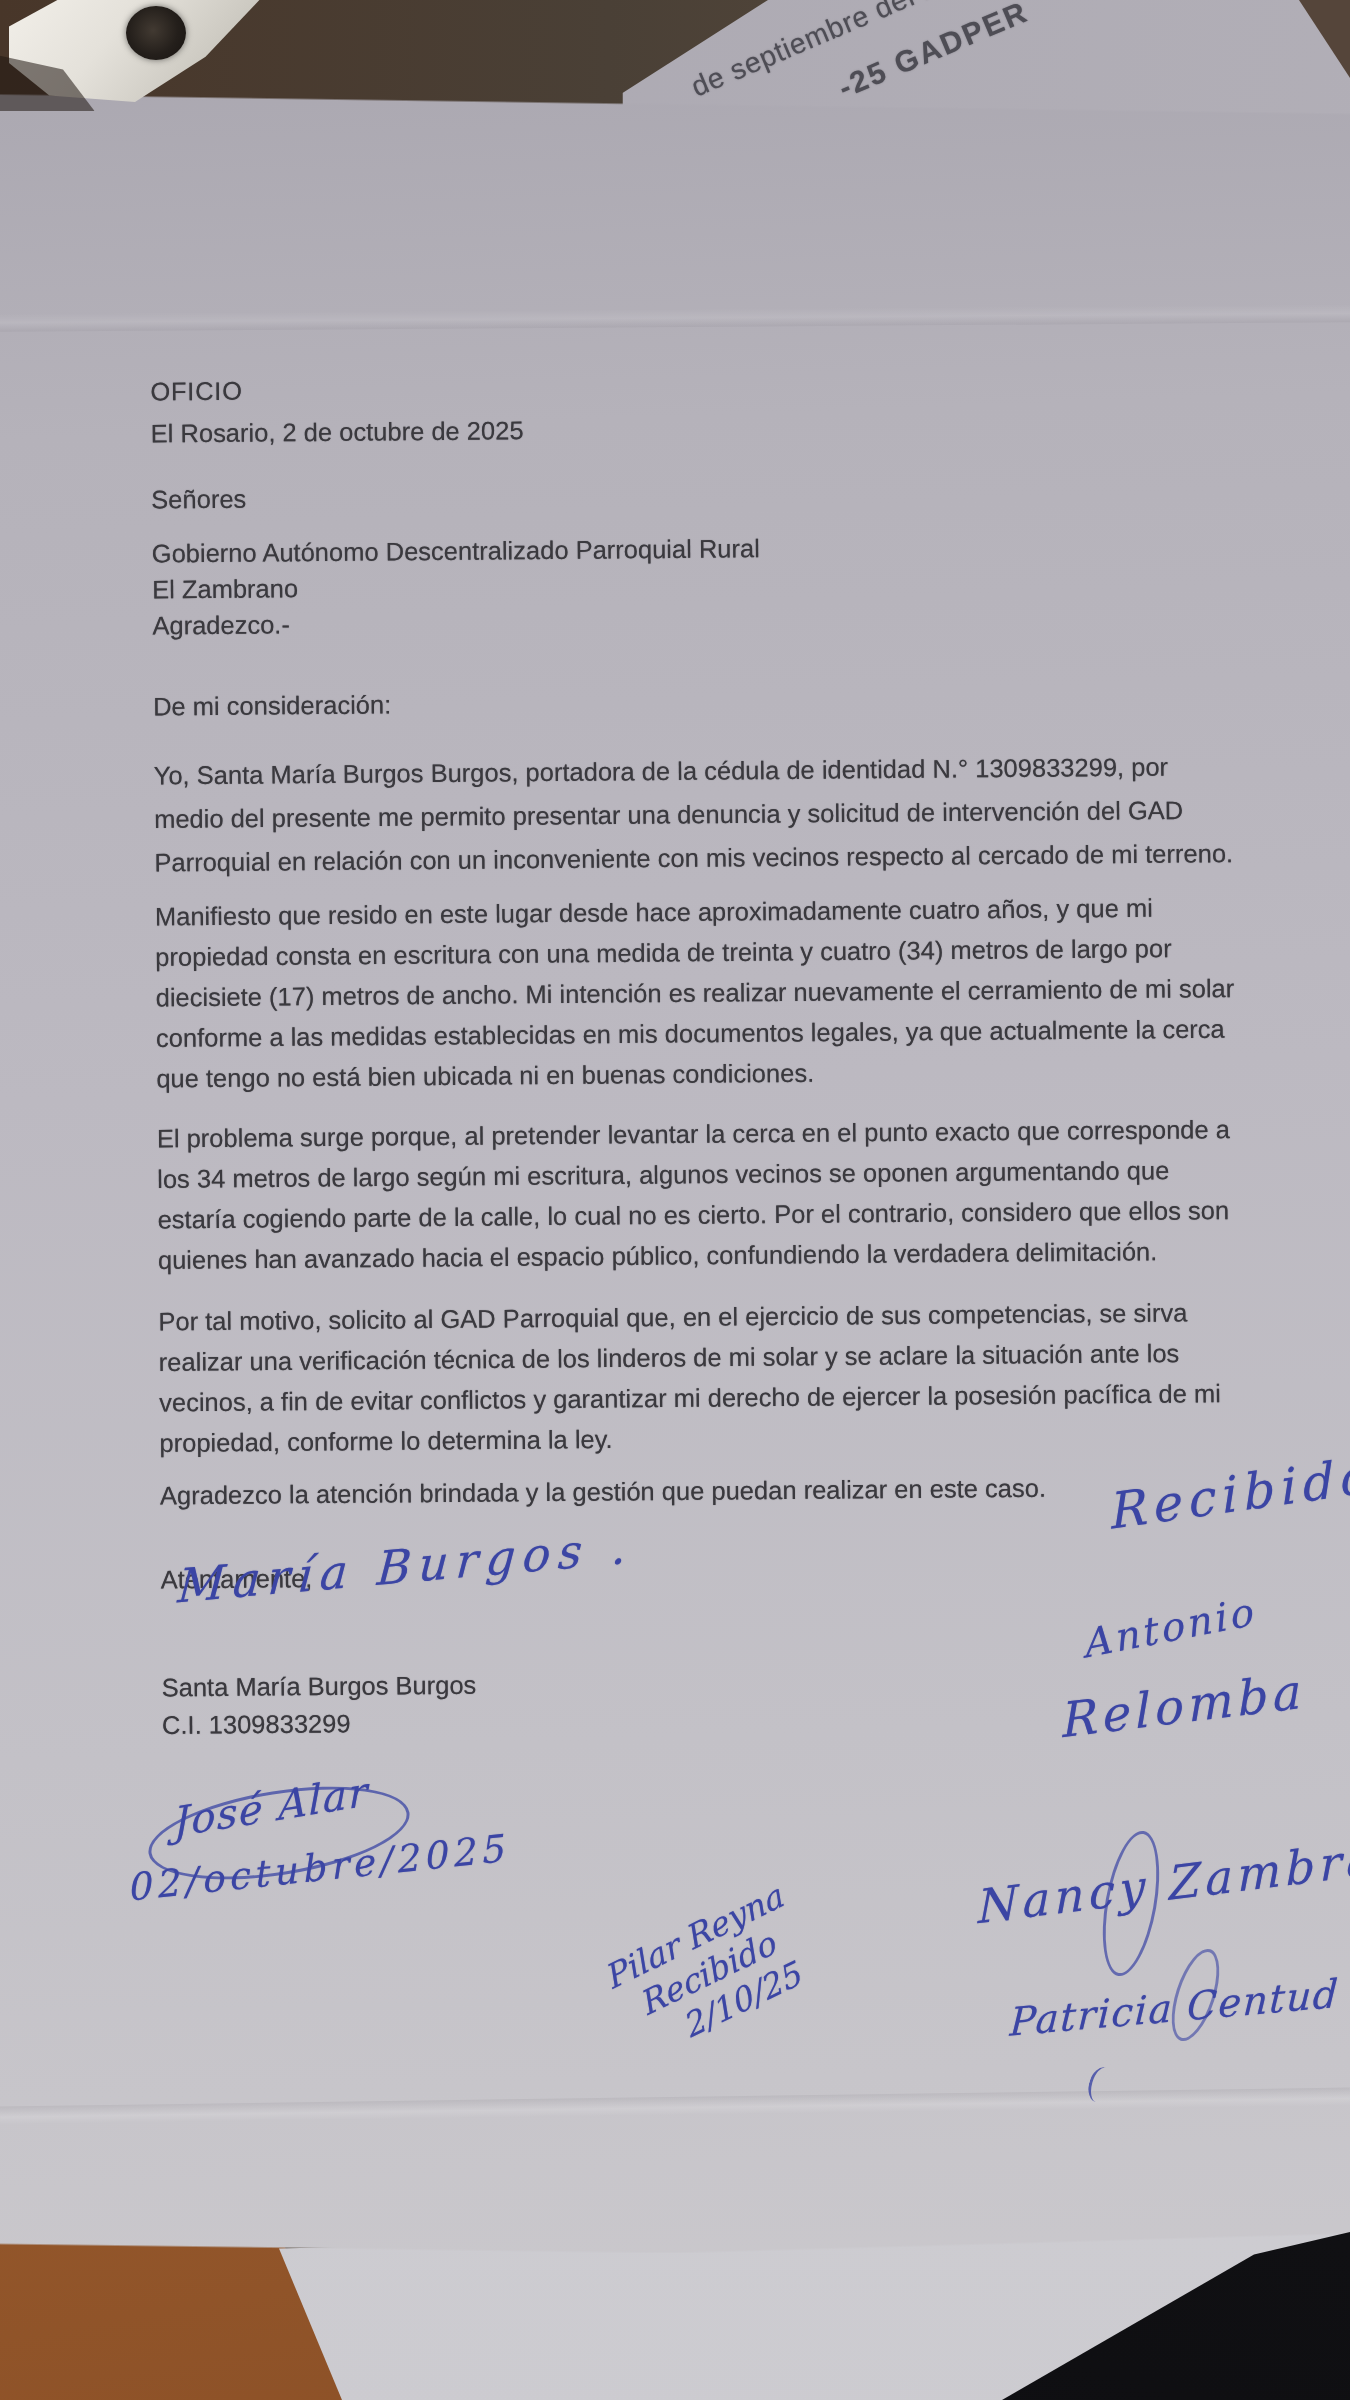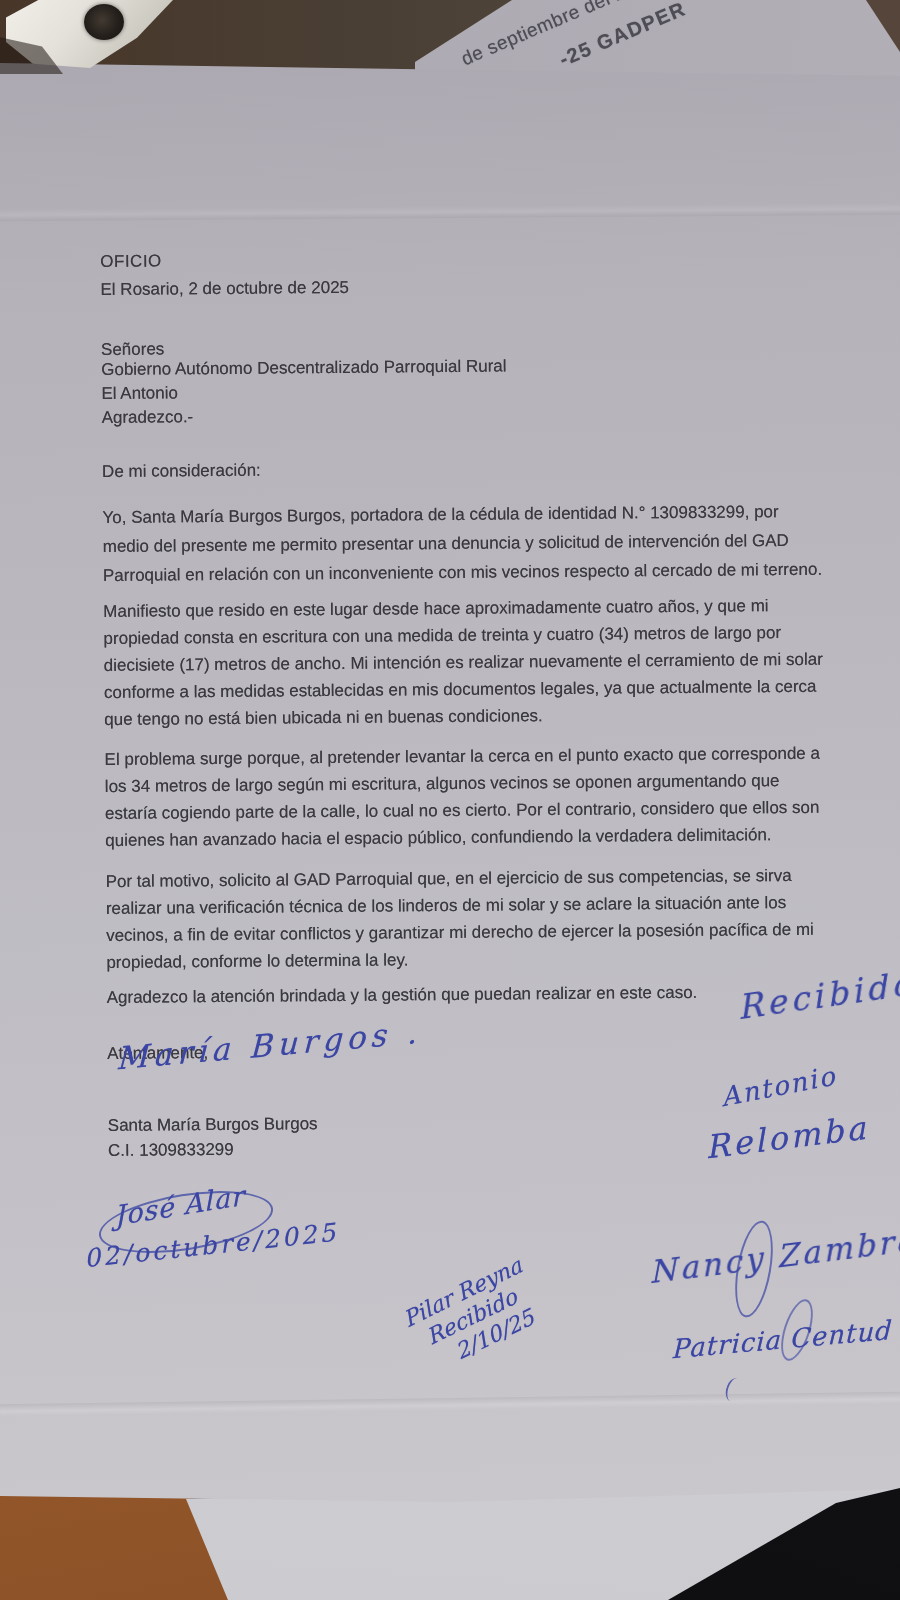--- a/index.html
+++ b/index.html
@@ -95,23 +95,23 @@
   <div id="sheet2"></div>
 
   <div id="mainsheet">
     <div class="crease" id="crease1"></div>
     <div class="crease" id="crease2"></div>
 
     <div id="printed">
       <div class="ln" style="top:0px;letter-spacing:.5px;margin-top:16px;">OFICIO</div>
       <div class="ln" style="top:44px;">El Rosario, 2 de octubre de 2025</div>
 
-      <div class="ln" style="top:104px;">Señores</div>
+      <div class="ln" style="top:88px;">Señores</div>
       <div class="ln" style="top:124px;">Gobierno Autónomo Descentralizado Parroquial Rural</div>
-      <div class="ln" style="top:148px;">El Antonio</div>
+      <div class="ln" style="top:148px;">El Zambrano</div>
       <div class="ln" style="top:172px;">Agradezco.-</div>
 
       <div class="ln" style="top:226px;">De mi consideración:</div>
 
       <div class="ln" style="top:272px;">Yo, Santa María Burgos Burgos, portadora de la cédula de identidad N.° 1309833299, por</div>
       <div class="ln" style="top:301px;">medio del presente me permito presentar una denuncia y solicitud de intervención del GAD</div>
       <div class="ln" style="top:330px;">Parroquial en relación con un inconveniente con mis vecinos respecto al cercado de mi terreno.</div>
 
       <div class="ln" style="top:366px;">Manifiesto que resido en este lugar desde hace aproximadamente cuatro años, y que mi</div>
       <div class="ln" style="top:393px;">propiedad consta en escritura con una medida de treinta y cuatro (34) metros de largo por</div>

